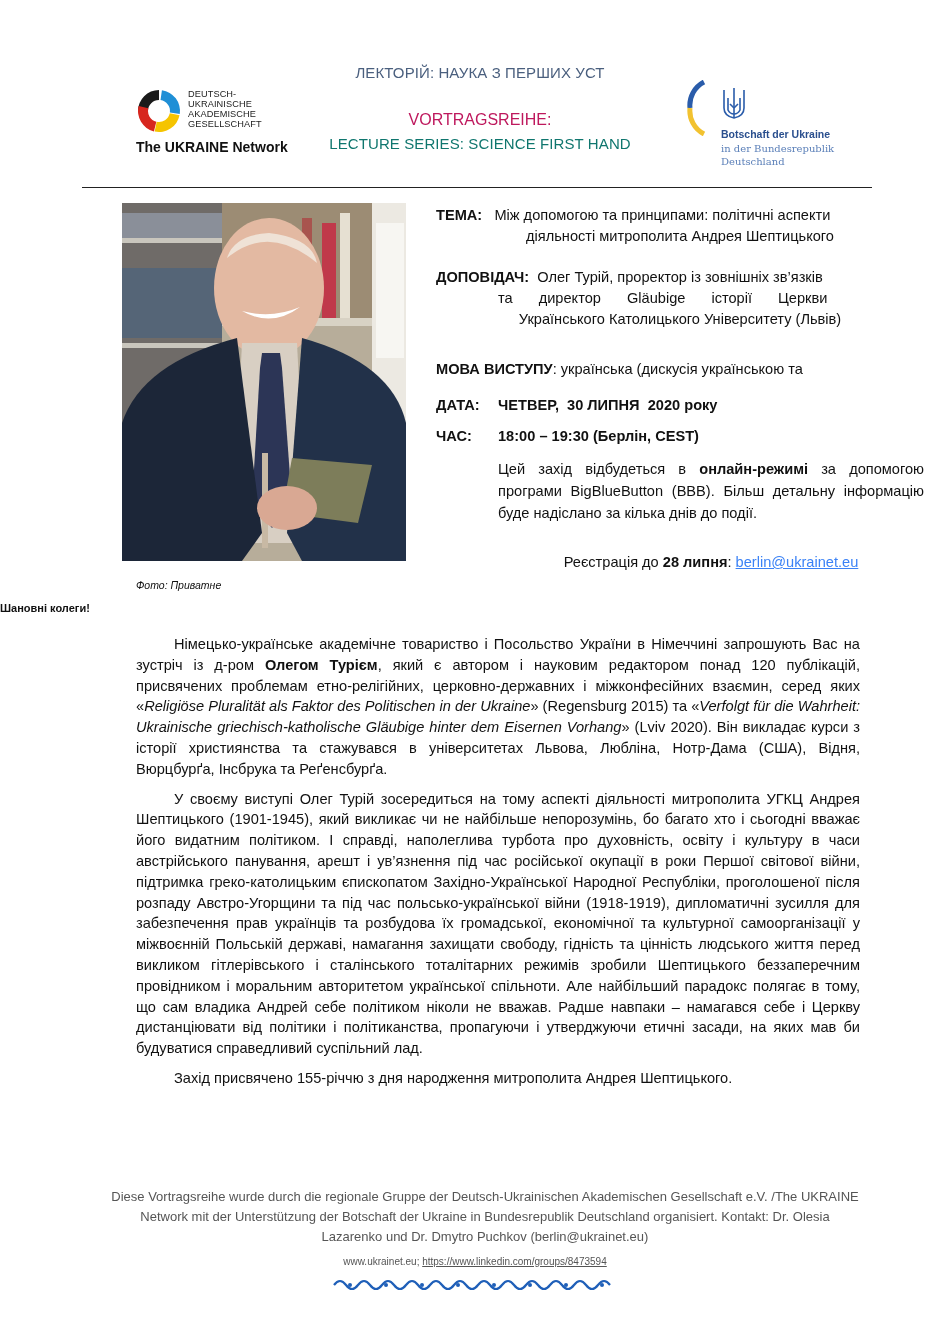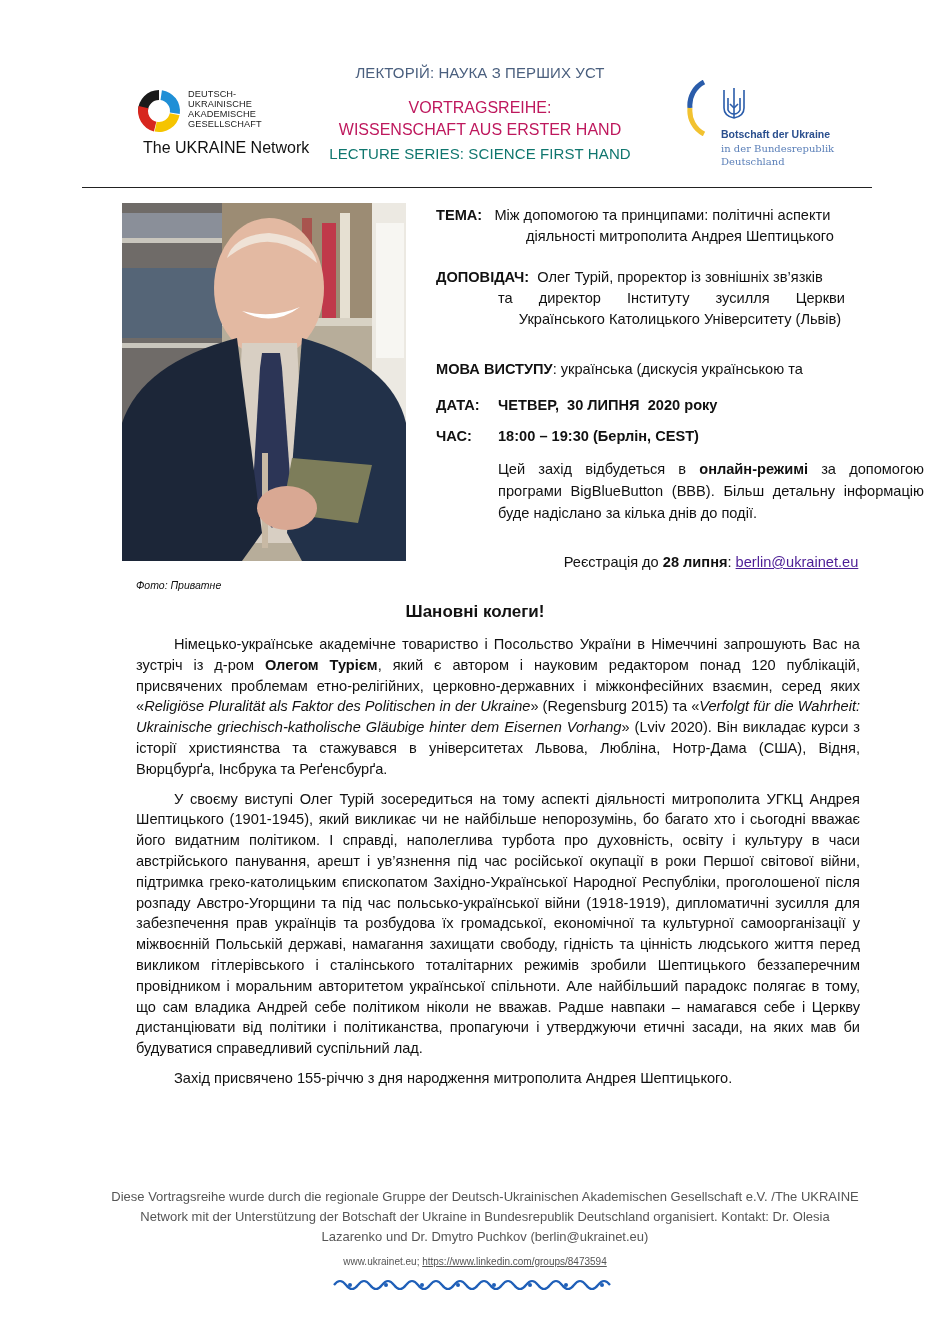--- a/index.html
+++ b/index.html
@@ -4,24 +4,24 @@
 <style>
   html, body { margin: 0; padding: 0; background: #ffffff; }
   body { width: 950px; height: 1342px; position: relative; overflow: hidden;
          font-family: "Liberation Sans", sans-serif; color: #111; }
 
   
   .header { position: absolute; left: 0; top: 0; width: 950px; height: 190px; }
   .dag-logo { position: absolute; left: 134px; top: 86px; width: 140px; height: 70px; }
   .dag-ring { position: absolute; left: 0; top: 0; width: 50px; height: 50px; }
   .dag-text { position: absolute; left: 54px; top: 3px; font-size: 9.2px; line-height: 10px; color: #222; letter-spacing: 0.1px; }
-  .dag-network { position: absolute; left: 2px; top: 53px; font-size: 16px; font-weight: normal; color: #111; white-space: nowrap; margin-left: 7px; }
+  .dag-network { position: absolute; left: 2px; top: 53px; font-size: 14px; font-weight: bold; color: #111; white-space: nowrap; }
 
   .series-titles { position: absolute; left: 300px; top: 64px; width: 360px; text-align: center; color: #1f3c66; }
-  .series-ua { font-size: 15px; color: #4a5f7e; letter-spacing: 0.1px; margin-bottom: 16px; }
+  .series-ua { font-size: 15px; color: #4a5f7e; letter-spacing: 0.1px; margin-bottom: 28px; }
   .series-de { font-size: 16px; line-height: 22px; color: #be185d; }
   .series-en { font-size: 15px; color: #0f766e; margin-top: 4px; letter-spacing: 0.1px; }
 
   .embassy-logo { position: absolute; left: 682px; top: 76px; width: 180px; height: 100px; }
   .emb-arc { position: absolute; left: 0; top: 4px; width: 40px; height: 56px; }
   .emb-trident { position: absolute; left: 40px; top: 10px; width: 24px; height: 36px; }
   .emb-title { position: absolute; left: 39px; top: 52px; font-family: Liberation Sans, sans-serif; font-size: 10.5px; font-weight: bold; color: #2a4f8e; white-space: nowrap; }
   .emb-sub { position: absolute; left: 39px; top: 66px; font-family: "DejaVu Serif", serif; font-size: 10px; line-height: 13px; color: #5a7fb8; white-space: nowrap; }
 
   .header-rule { position: absolute; left: 82px; top: 187px; width: 790px; height: 1px; background: #222; }
@@ -30,24 +30,24 @@
   .photo { position: absolute; left: 122px; top: 203px; width: 284px; height: 358px; overflow: hidden; }
   .photo-caption { position: absolute; left: 136px; top: 579px; font-size: 10.5px; font-style: italic; color: #111; }
 
   
   .info { position: absolute; left: 436px; top: 205px; width: 426px; font-family: "Liberation Sans Narrow", "Liberation Sans", sans-serif; font-size: 14.6px; line-height: 21px; color: #111; }
   .info .row { position: absolute; left: 0; width: 426px; }
   .info b { font-weight: bold; }
   .lbl { font-weight: bold; }
   .indent { padding-left: 62px; text-align: center; }
   .just { text-align: justify; text-align-last: left; }
-  .email-link { color: #4c1d95; text-decoration: underline; font-weight: normal; }
-
-  
-  .greeting { position: absolute; left: 0; width: 950px; top: 602px; text-align: center; font-weight: bold; font-size: 17px; }
+  .email-link { color: #3b82f6; text-decoration: underline; font-weight: normal; }
+
+  
+  .greeting { position: absolute; left: 0; width: 950px; top: 602px; font-weight: bold; font-size: 11px; }
   .letter { position: absolute; left: 136px; top: 634px; width: 724px; font-size: 14.6px; line-height: 20.8px; color: #111; }
   .letter p { margin: 0 0 9px 0; text-indent: 38px; text-align: justify; }
   .letter p.last { text-align: left; }
   .letter i { font-style: italic; }
 
   
   .footer { position: absolute; left: 110px; top: 1187px; width: 750px; text-align: center; font-size: 13px; line-height: 20px; color: #555; }
   .footer-links { position: absolute; left: 0; width: 950px; top: 1256px; text-align: center; font-size: 10px; color: #555; }
   .footer-links .lnk { text-decoration: underline; color: #555; }
   .ornament { position: absolute; left: 330px; top: 1278px; width: 290px; height: 14px; }
@@ -71,21 +71,20 @@
       <div>AKADEMISCHE</div>
       <div>GESELLSCHAFT</div>
     </div>
     <div class="dag-network">The UKRAINE Network</div>
   </div>
 
   <div class="series-titles">
     <div class="series-ua">ЛЕКТОРІЙ: НАУКА З ПЕРШИХ УСТ</div>
     <div class="series-de">
       <div>VORTRAGSREIHE:</div>
-      <div>WISSENSCHAFT AUS ERSTER HAND</div>
     </div>
     <div class="series-en">LECTURE SERIES: SCIENCE FIRST HAND</div>
   </div>
 
   <div class="embassy-logo">
     <svg class="emb-arc" viewBox="0 0 40 56">
       <path d="M22 2 A26 26 0 0 0 8 28" stroke="#2a5caa" stroke-width="5" fill="none"></path>
       <path d="M8 28 A26 26 0 0 0 22 54" stroke="#f2c230" stroke-width="5" fill="none"></path>
     </svg>
     <svg class="emb-trident" viewBox="0 0 24 36">
@@ -143,21 +142,21 @@
 <div class="photo-caption">Фото: Приватне</div>
 
 <div class="info">
   <div class="row" style="top:0px;">
     <div><span class="lbl">ТЕМА</span><b>:</b>&nbsp;&nbsp;&nbsp;<span>Між допомогою та принципами: політичні аспекти</span></div>
     <div class="indent">діяльності митрополита Андрея Шептицького</div>
   </div>
 
   <div class="row" style="top:62px;">
     <div><span class="lbl">ДОПОВІДАЧ</span><b>:</b>&nbsp;&nbsp;<span>Олег Турій, проректор із зовнішніх зв’язків</span></div>
-    <div class="indent just" style="word-spacing:22px;">та директор Інституту зусилля Церкви</div>
+    <div class="indent just" style="word-spacing:22px;">та директор Gläubige історії Церкви</div>
     <div class="indent">Українського Католицького Університету (Львів)</div>
   </div>
 
   <div class="row" style="top:154px;">
     <div><span class="lbl">МОВА ВИСТУПУ</span>: <span>українська (дискусія українською та</span></div>
   </div>
 
   <div class="row" style="top:190px;">
     <span class="lbl" style="display:inline-block;width:62px;">ДАТА:</span><b style="white-space:pre;">ЧЕТВЕР,  30 ЛИПНЯ  2020 року</b>
   </div>

